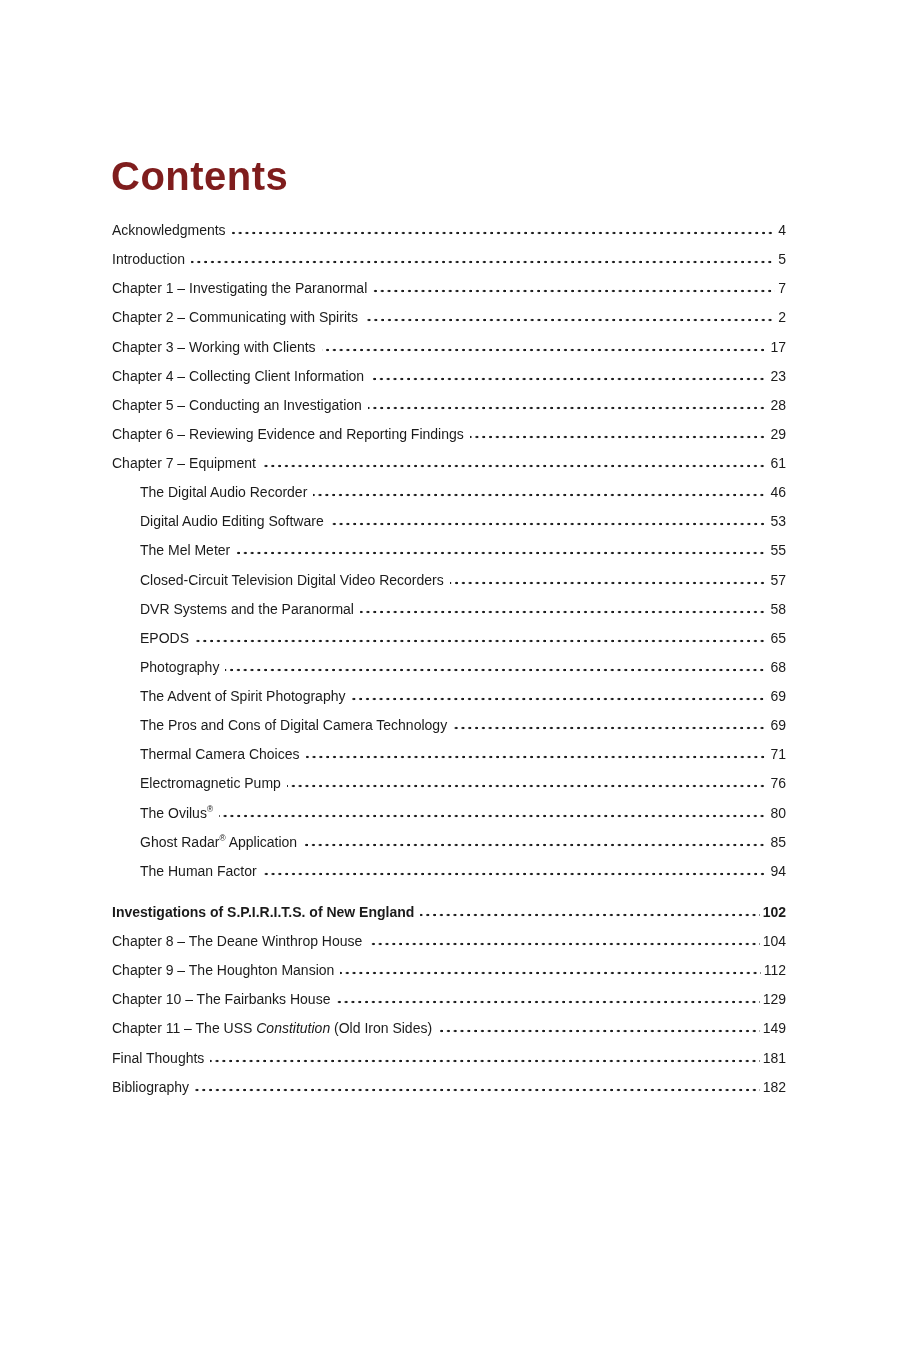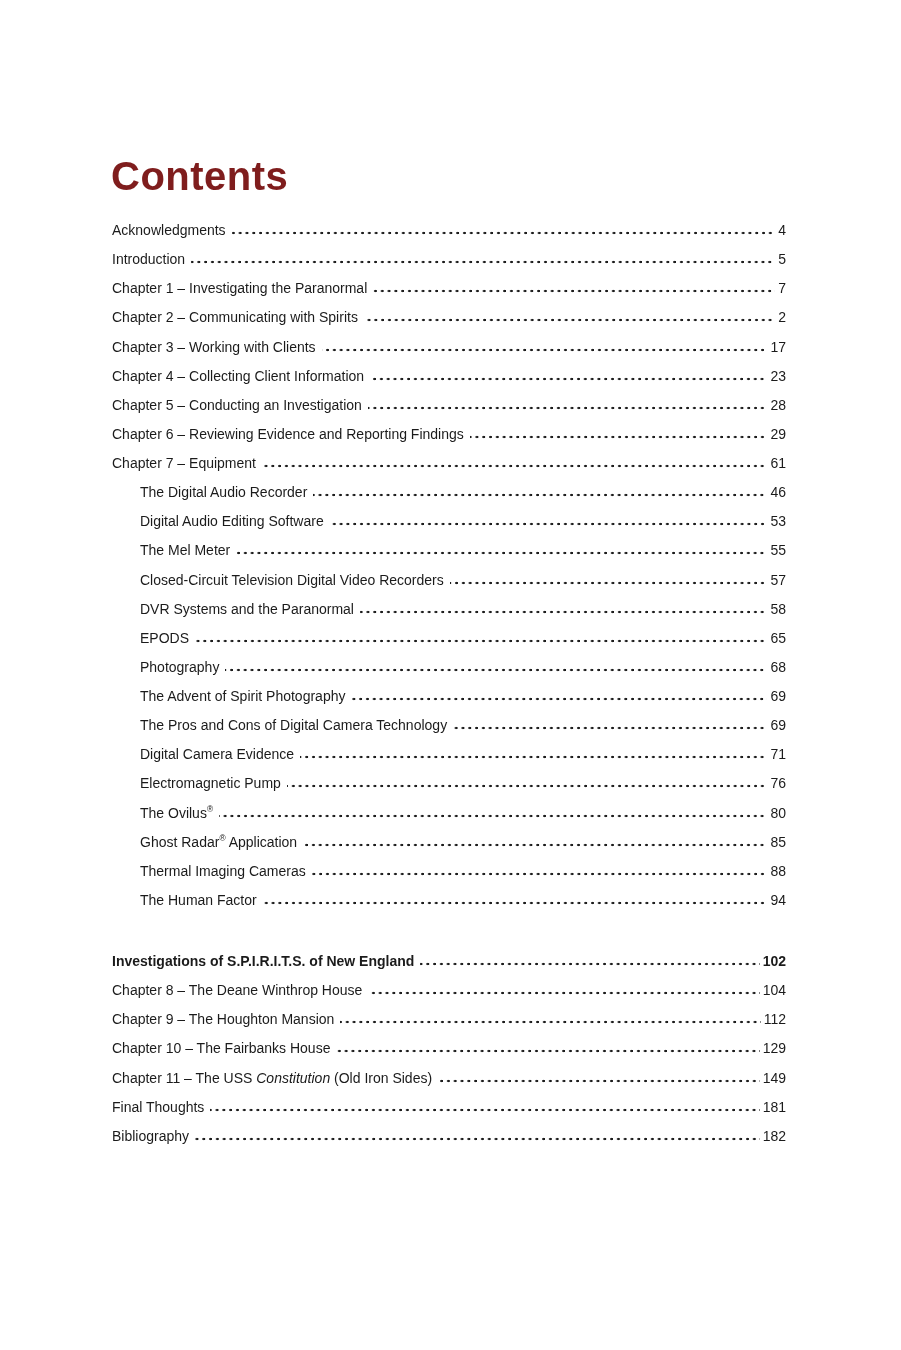--- a/index.html
+++ b/index.html
@@ -33,21 +33,21 @@
   }
   .toc-row {
     display: flex;
     align-items: baseline;
     font-size: 14px;
     line-height: 29.12px;
     white-space: pre;
   }
   .toc-row.level-1 { padding-left: 28px; }
   .toc-row.bold { font-weight: 700; }
-  .toc-row.gap-before { margin-top: 32px; }
+  .toc-row.gap-before { margin-top: 12px; }
   .toc-label { flex: 0 0 auto; }
   .toc-label i { font-style: italic; }
   .toc-label sup {
     font-size: 60%;
     vertical-align: super;
     line-height: 0;
   }
   .toc-dots {
     flex: 1 1 auto;
     height: 4px;
@@ -76,25 +76,24 @@
       <div class="toc-row level-0"><span class="toc-label"><span>Chapter 7 – Equipment</span></span><span class="toc-dots"></span><span class="toc-page-num">61</span></div>
       <div class="toc-row level-1"><span class="toc-label"><span>The Digital Audio Recorder</span></span><span class="toc-dots"></span><span class="toc-page-num">46</span></div>
       <div class="toc-row level-1"><span class="toc-label"><span>Digital Audio Editing Software</span></span><span class="toc-dots"></span><span class="toc-page-num">53</span></div>
       <div class="toc-row level-1"><span class="toc-label"><span>The Mel Meter</span></span><span class="toc-dots"></span><span class="toc-page-num">55</span></div>
       <div class="toc-row level-1"><span class="toc-label"><span>Closed-Circuit Television Digital Video Recorders</span></span><span class="toc-dots"></span><span class="toc-page-num">57</span></div>
       <div class="toc-row level-1"><span class="toc-label"><span>DVR Systems and the Paranormal</span></span><span class="toc-dots"></span><span class="toc-page-num">58</span></div>
       <div class="toc-row level-1"><span class="toc-label"><span>EPODS</span></span><span class="toc-dots"></span><span class="toc-page-num">65</span></div>
       <div class="toc-row level-1"><span class="toc-label"><span>Photography</span></span><span class="toc-dots"></span><span class="toc-page-num">68</span></div>
       <div class="toc-row level-1"><span class="toc-label"><span>The Advent of Spirit Photography</span></span><span class="toc-dots"></span><span class="toc-page-num">69</span></div>
       <div class="toc-row level-1"><span class="toc-label"><span>The Pros and Cons of Digital Camera Technology</span></span><span class="toc-dots"></span><span class="toc-page-num">69</span></div>
-      <div class="toc-row level-1"><span class="toc-label"><span>Digital Camera Evidence</span></span><span class="toc-dots"></span><span class="toc-page-num">71</span></div>
+      <div class="toc-row level-1"><span class="toc-label"><span>Thermal Camera Choices</span></span><span class="toc-dots"></span><span class="toc-page-num">71</span></div>
       <div class="toc-row level-1"><span class="toc-label"><span>Electromagnetic Pump</span></span><span class="toc-dots"></span><span class="toc-page-num">76</span></div>
       <div class="toc-row level-1"><span class="toc-label"><span>The Ovilus</span><sup>®</sup></span><span class="toc-dots"></span><span class="toc-page-num">80</span></div>
       <div class="toc-row level-1"><span class="toc-label"><span>Ghost Radar</span><sup>®</sup><span> Application</span></span><span class="toc-dots"></span><span class="toc-page-num">85</span></div>
-      <div class="toc-row level-1"><span class="toc-label"><span>Thermal Imaging Cameras</span></span><span class="toc-dots"></span><span class="toc-page-num">88</span></div>
       <div class="toc-row level-1"><span class="toc-label"><span>The Human Factor</span></span><span class="toc-dots"></span><span class="toc-page-num">94</span></div>
       <div class="toc-row level-0 bold gap-before"><span class="toc-label"><span>Investigations of S.P.I.R.I.T.S. of New England</span></span><span class="toc-dots"></span><span class="toc-page-num">102</span></div>
       <div class="toc-row level-0"><span class="toc-label"><span>Chapter 8 – The Deane Winthrop House</span></span><span class="toc-dots"></span><span class="toc-page-num">104</span></div>
       <div class="toc-row level-0"><span class="toc-label"><span>Chapter 9 – The Houghton Mansion</span></span><span class="toc-dots"></span><span class="toc-page-num">112</span></div>
       <div class="toc-row level-0"><span class="toc-label"><span>Chapter 10 – The Fairbanks House</span></span><span class="toc-dots"></span><span class="toc-page-num">129</span></div>
       <div class="toc-row level-0"><span class="toc-label"><span>Chapter 11 – The USS </span><i>Constitution</i><span> (Old Iron Sides)</span></span><span class="toc-dots"></span><span class="toc-page-num">149</span></div>
       <div class="toc-row level-0"><span class="toc-label"><span>Final Thoughts</span></span><span class="toc-dots"></span><span class="toc-page-num">181</span></div>
       <div class="toc-row level-0"><span class="toc-label"><span>Bibliography</span></span><span class="toc-dots"></span><span class="toc-page-num">182</span></div>
     </nav>
 </main>

